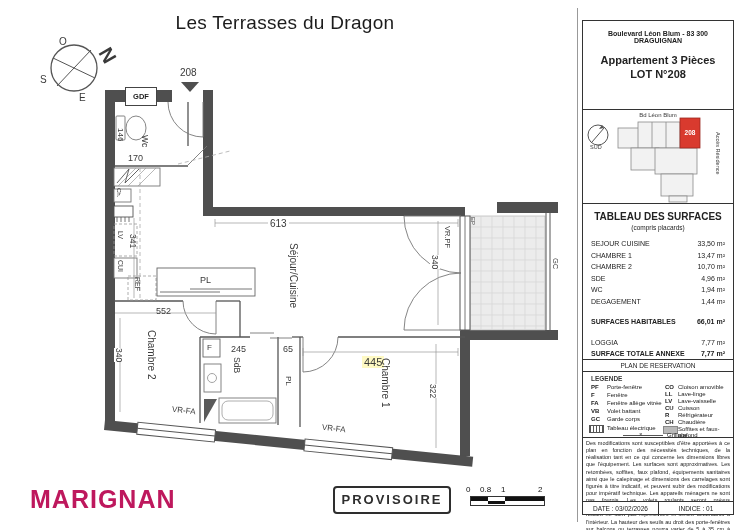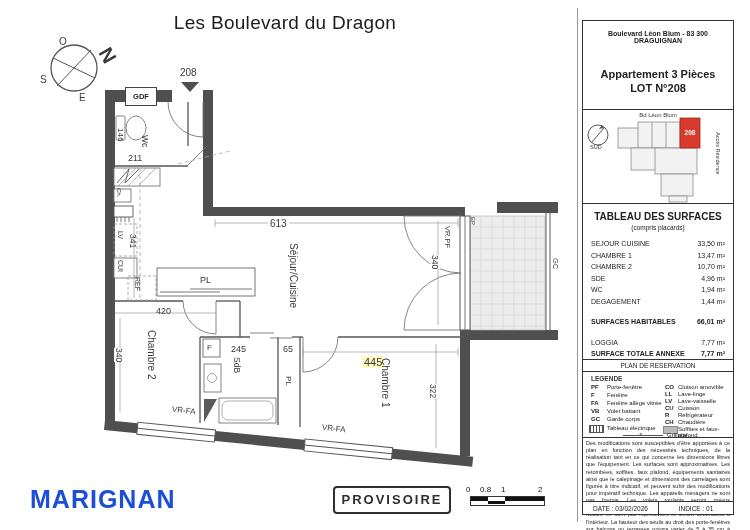--- a/index.html
+++ b/index.html
@@ -25,21 +25,21 @@
   .srow{position:relative;height:11.5px;font-size:7px;}
   .srow .l{position:absolute;left:8px;top:1px;}
   .srow .v{position:absolute;right:8px;top:1px;}
   .bold{font-weight:bold;}
   .strip{font-size:6.5px;text-align:center;line-height:12px;}
   .leg-abbr{position:absolute;font-size:6px;font-weight:bold;}
   .leg-lab{position:absolute;font-size:6px;}
   .notes{font-size:5.5px;line-height:1.3;text-align:justify;padding:2px 3px;color:#222;}
   .datecell{position:absolute;top:0;height:14px;font-size:6.5px;line-height:14px;text-align:center;}
   
-  .logo{position:absolute;left:30px;top:485px;font-size:25px;font-weight:800;color:#1d4ed8;letter-spacing:1px;}
+  .logo{position:absolute;left:30px;top:485px;font-size:25px;font-weight:800;color:#be185d;letter-spacing:1px;}
   .stamp{position:absolute;left:333px;top:486px;width:114px;height:24px;border:2px solid #2e2e2e;border-radius:4px;
          font-size:13px;letter-spacing:2px;text-align:center;line-height:24px;color:#2e2e2e;font-weight:600;}
   .scale-num{position:absolute;font-size:8px;color:#111;}
   .sb{position:absolute;height:3.5px;}
   .icon-elec{position:absolute;width:13px;height:6px;border:1px solid #555;
              background:repeating-linear-gradient(90deg,#555 0 1px,transparent 1px 3px);}
   .icon-soff{position:absolute;width:13px;height:6px;background:#b9b9b9;border:1px solid #888;}
   .frame-line{position:absolute;background:#999;}
 </style>
 </head>
@@ -149,43 +149,43 @@
         <line x1="303" y1="348" x2="303" y2="356"></line>
         <line x1="458" y1="348" x2="458" y2="356"></line>
       <line x1="134" y1="218" x2="134" y2="298"></line>
       <line x1="436" y1="344" x2="436" y2="448"></line>
       <line x1="120" y1="318" x2="120" y2="412"></line>
       <line x1="115" y1="313" x2="216" y2="313"></line>
       <line x1="438" y1="221" x2="438" y2="325"></line>
     </g>
   </svg>
 
-  <div class="title">Les Boulevard du Dragon</div>
+  <div class="title">Les Terrasses du Dragon</div>
   <div class="lbl" style="left:59px;top:36px;font-size:10px">O</div>
   <div class="lbl" style="left:100px;top:44px;font-size:20px;font-weight:600;transform:rotate(60deg)">N</div>
   <div class="lbl" style="left:40px;top:74px;font-size:10px">S</div>
   <div class="lbl" style="left:79px;top:92px;font-size:10px">E</div>
 
   <div class="lbl" style="left:180px;top:67px;font-size:10px">208</div>
   <div class="abs tri-down" style="left:181px;top:82px"></div>
   <div class="gdf-box">GDF</div>
 
   <div class="lbl vtext" style="left:116px;top:128px;font-size:8px">146</div>
   <div class="lbl vtext" style="left:140px;top:135px;font-size:8.5px">Wc</div>
-  <div class="lbl" style="left:128px;top:153px;font-size:9px">211</div>
+  <div class="lbl" style="left:128px;top:153px;font-size:9px">170</div>
   <div class="lbl vtext" style="left:116px;top:188px;font-size:6px">Ch.</div>
   <div class="lbl vtext" style="left:117px;top:231px;font-size:7px">LV</div>
   <div class="lbl vtext" style="left:128px;top:234px;font-size:8.5px">341</div>
   <div class="lbl vtext" style="left:117px;top:260px;font-size:7px">CUI</div>
   <div class="lbl vtext" style="left:134px;top:277px;font-size:7px">REF</div>
 
   <div class="lbl vtext" style="left:288px;top:243px;font-size:10px">Séjour/Cuisine</div>
   <div class="lbl" style="left:268px;top:218px;font-size:10px;background:#fff;padding:0 2px">613</div>
   <div class="lbl" style="left:200px;top:275px;font-size:9px">PL</div>
-  <div class="lbl" style="left:156px;top:306px;font-size:9px">420</div>
+  <div class="lbl" style="left:156px;top:306px;font-size:9px">552</div>
 
   <div class="lbl vtext" style="left:146px;top:330px;font-size:10px">Chambre 2</div>
   <div class="lbl vtext" style="left:114px;top:348px;font-size:8.5px;background:#fff">340</div>
   <div class="lbl" style="left:172px;top:406px;font-size:8px;transform:rotate(6deg)">VR-FA</div>
 
   <div class="lbl" style="left:207px;top:343px;font-size:8px">F</div>
   <div class="lbl" style="left:231px;top:344px;font-size:9px">245</div>
   <div class="lbl vtext" style="left:232px;top:357px;font-size:8.5px">SdB</div>
   <div class="lbl" style="left:283px;top:344px;font-size:9px">65</div>
   <div class="lbl vtext" style="left:284px;top:376px;font-size:8px">PL</div>
@@ -197,21 +197,21 @@
 
   <div class="lbl vtext" style="left:443px;top:226px;font-size:7.5px">VR.PF</div>
   <div class="lbl vtext" style="left:430px;top:255px;font-size:8.5px;background:#fff">340</div>
   <div class="lbl vtext" style="left:470px;top:217px;font-size:6px">EP</div>
   <div class="lbl vtext" style="left:551px;top:258px;font-size:7.5px">GC</div>
 
   <div class="frame-line" style="left:577px;top:8px;width:1px;height:514px"></div>
 
   <div class="sidebar-box" style="top:20px;height:90px">
     <div class="addr">Boulevard Léon Blum - 83 300 DRAGUIGNAN</div>
-    <div class="apt" style="margin-top:24px">
+    <div class="apt" style="margin-top:10px">
       <div>Appartement 3 Pièces</div>
       <div>LOT N°208</div>
     </div>
   </div>
 
   <div class="sidebar-box" style="top:109px;height:95px">
     <svg width="150" height="93">
       <g fill="#f2f2f2" stroke="#8a8a8a" stroke-width="0.8">
         <rect x="35" y="18" width="22" height="20"></rect>
         <rect x="55" y="12" width="42" height="26"></rect>

